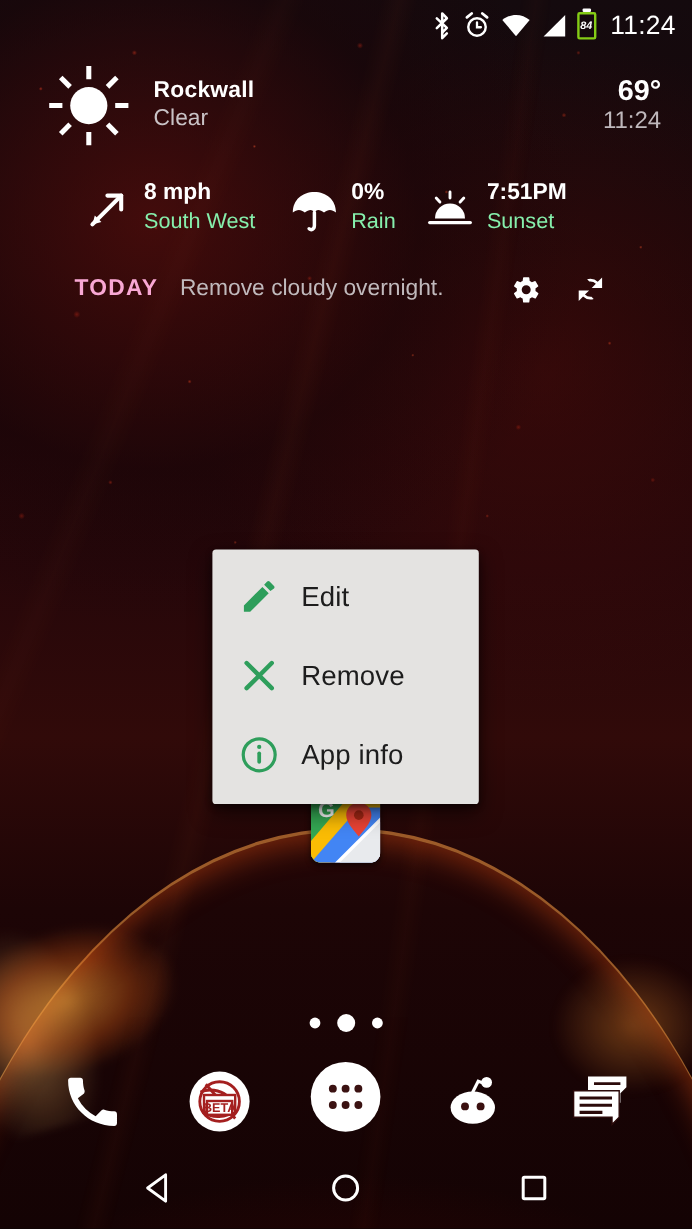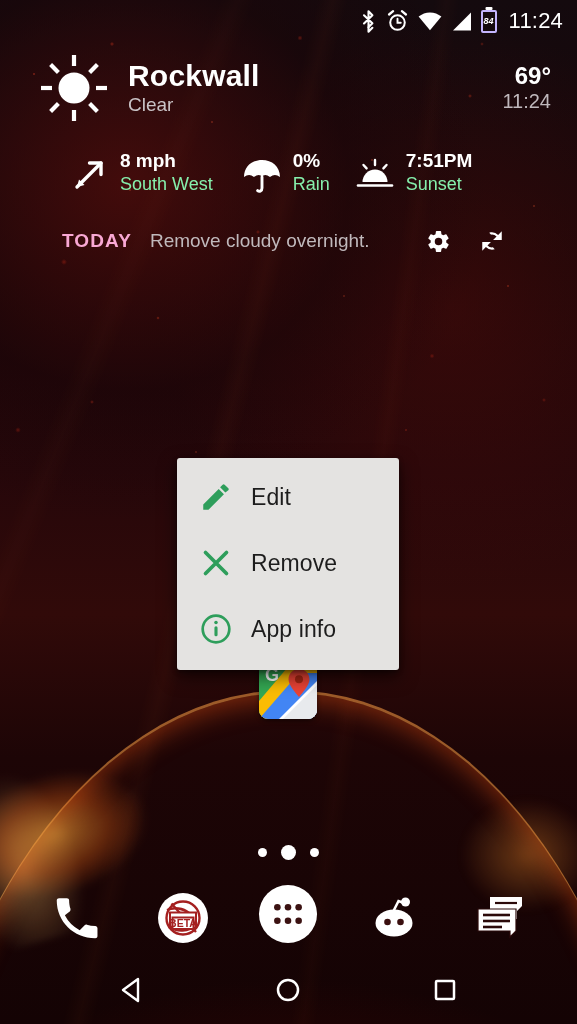--- a/index.html
+++ b/index.html
@@ -101,37 +101,37 @@
     gap:9px; padding:0 14px 0 0;
     color:#fff;
   }
   .statusbar .sicon { display:block; }
   .clock {
     font-size:22px; font-weight:400; letter-spacing:.2px;
     color:#fff; margin-left:3px; line-height:1;
   }
   .batt {
     position:relative; width:16px; height:23px;
-    border:2px solid #c4b5fd; border-radius:2px;
+    border:2px solid #84cc16; border-radius:2px;
     display:flex; align-items:center; justify-content:center;font-style:italic;
   }
   .batt:before {
     content:""; position:absolute; top:-5px; left:50%; transform:translateX(-50%);
     width:7px; height:3px; background:#fff; border-radius:1px;
   }
   .batt span { font-size:9px; font-weight:700; color:#fff; line-height:1; }
 
   
   .widget { position:absolute; left:0; right:0; top:52px; }
   .w-top {
     display:flex; align-items:center; padding:0 26px 0 38px;
   }
   .sun-wrap { width:72px; height:72px; position:relative; flex:0 0 72px; }
   .w-loc { margin-left:18px; flex:1 1 auto; }
-  .w-city { color:#fff; font-size:30px; font-weight:700; line-height:1.12; letter-spacing:.2px; }
+  .w-city { color:#fff; font-size:19px; font-weight:700; line-height:1.12; letter-spacing:.2px; }
   .w-cond { color:#c9c3c6; font-size:19px; font-weight:400; line-height:1.25; }
   .w-right { text-align:right; }
   .w-temp { color:#fff; font-size:24px; font-weight:700; line-height:1.15; }
   .w-time { color:#bfb8bc; font-size:20px; font-weight:400; line-height:1.25; }
 
   .w-details {
     display:flex; align-items:flex-start;
     padding:26px 0 0 66px; gap:0;
   }
   .detail { display:flex; align-items:flex-start; }

